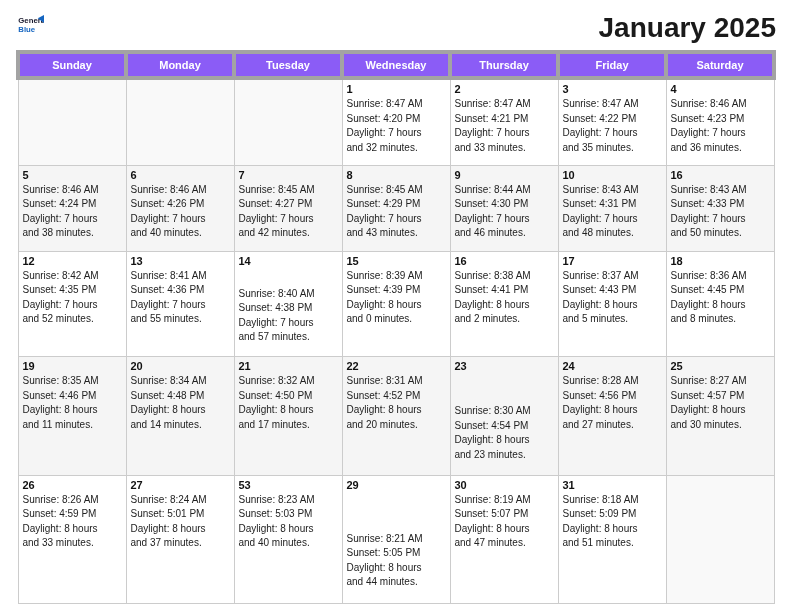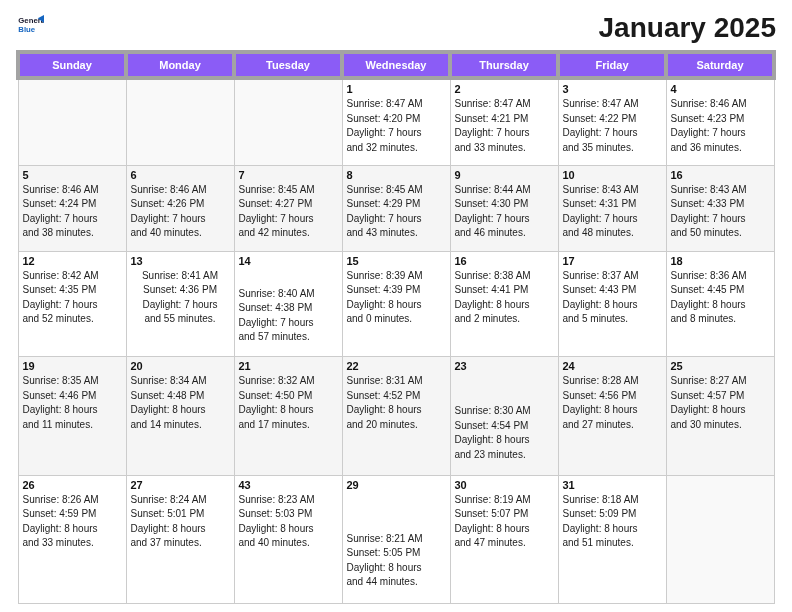--- a/index.html
+++ b/index.html
@@ -204,21 +204,21 @@
         <tr>
           <td>
             <div class="day-num">12</div>
             <div class="day-info" style="white-space: pre-line;">Sunrise: 8:42 AM
 Sunset: 4:35 PM
 Daylight: 7 hours
 and 52 minutes.</div>
           </td>
           <td>
             <div class="day-num">13</div>
-            <div class="day-info" style="white-space: pre-line; text-align: center;">Sunrise: 8:41 AM
+            <div class="day-info" style="white-space: pre-line;">Sunrise: 8:41 AM
 Sunset: 4:36 PM
 Daylight: 7 hours
 and 55 minutes.</div>
           </td>
           <td>
             <div class="day-num">14</div>
             <div class="day-info" style="white-space: pre-line; margin-top: 20px;">Sunrise: 8:40 AM
 Sunset: 4:38 PM
 Daylight: 7 hours
 and 57 minutes.</div>
@@ -312,21 +312,21 @@
 and 33 minutes.</div>
           </td>
           <td>
             <div class="day-num">27</div>
             <div class="day-info" style="white-space: pre-line;">Sunrise: 8:24 AM
 Sunset: 5:01 PM
 Daylight: 8 hours
 and 37 minutes.</div>
           </td>
           <td>
-            <div class="day-num">43</div>
+            <div class="day-num">53</div>
             <div class="day-info" style="white-space: pre-line;">Sunrise: 8:23 AM
 Sunset: 5:03 PM
 Daylight: 8 hours
 and 40 minutes.</div>
           </td>
           <td>
             <div class="day-num">29</div>
             <div class="day-info" style="white-space: pre-line; margin-top: 41px;">Sunrise: 8:21 AM
 Sunset: 5:05 PM
 Daylight: 8 hours

